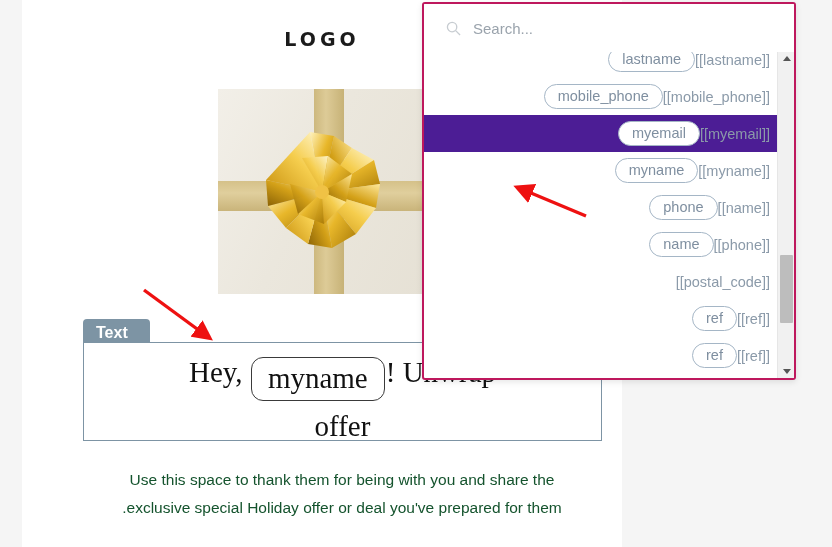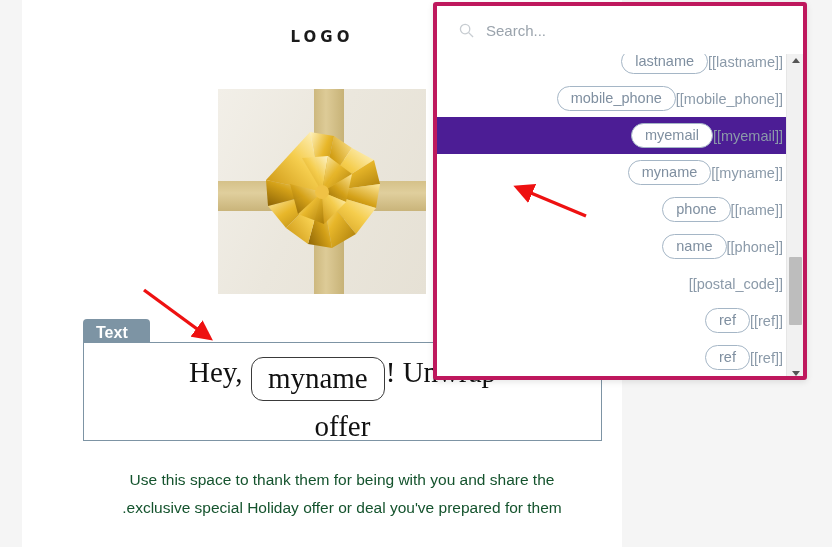--- a/index.html
+++ b/index.html
@@ -25,21 +25,21 @@
   .email-canvas {
     position: absolute; left: 22px; top: 0; width: 600px; height: 547px;
     background: #ffffff;
   }
 
   
   .logo {
     position: absolute; left: 0; top: 28px; width: 600px;
     text-align: center;
     font-family: "DejaVu Sans", sans-serif;
-    font-weight: bold; font-size: 15px; letter-spacing: 4px;
+    font-weight: bold; font-size: 19px; letter-spacing: 4px;
     color: #1b1b1b;
   }
 
   
   .gift-wrap {
     position: absolute; left: 196px; top: 89px; width: 208px; height: 205px;
     overflow: hidden;
     background: #efece4;
   }
   .gift-paper {
@@ -93,23 +93,23 @@
 
   
   .body-copy {
     position: absolute; left: 40px; top: 466px; width: 560px;
     text-align: center;
     font-size: 15.5px; color: #14532d; line-height: 28px;
   }
 
   
   .dropdown {
-    position: absolute; left: 433px; top: 2px; width: 374px; height: 378px;
-    background: #ffffff;
-    border: 4px solid #be185d;
+    position: absolute; left: 422px; top: 2px; width: 374px; height: 378px;
+    background: #ffffff;
+    border: 2px solid #be185d;
     border-radius: 3px;
     box-shadow: 0 2px 6px rgba(0,0,0,0.10);
     overflow: hidden;
   }
   .search-row {
     position: absolute; left: 0; top: 0; width: 100%; height: 48px;
     background: #ffffff;
     display: flex; align-items: center;
     padding-left: 22px;
     z-index: 3;

